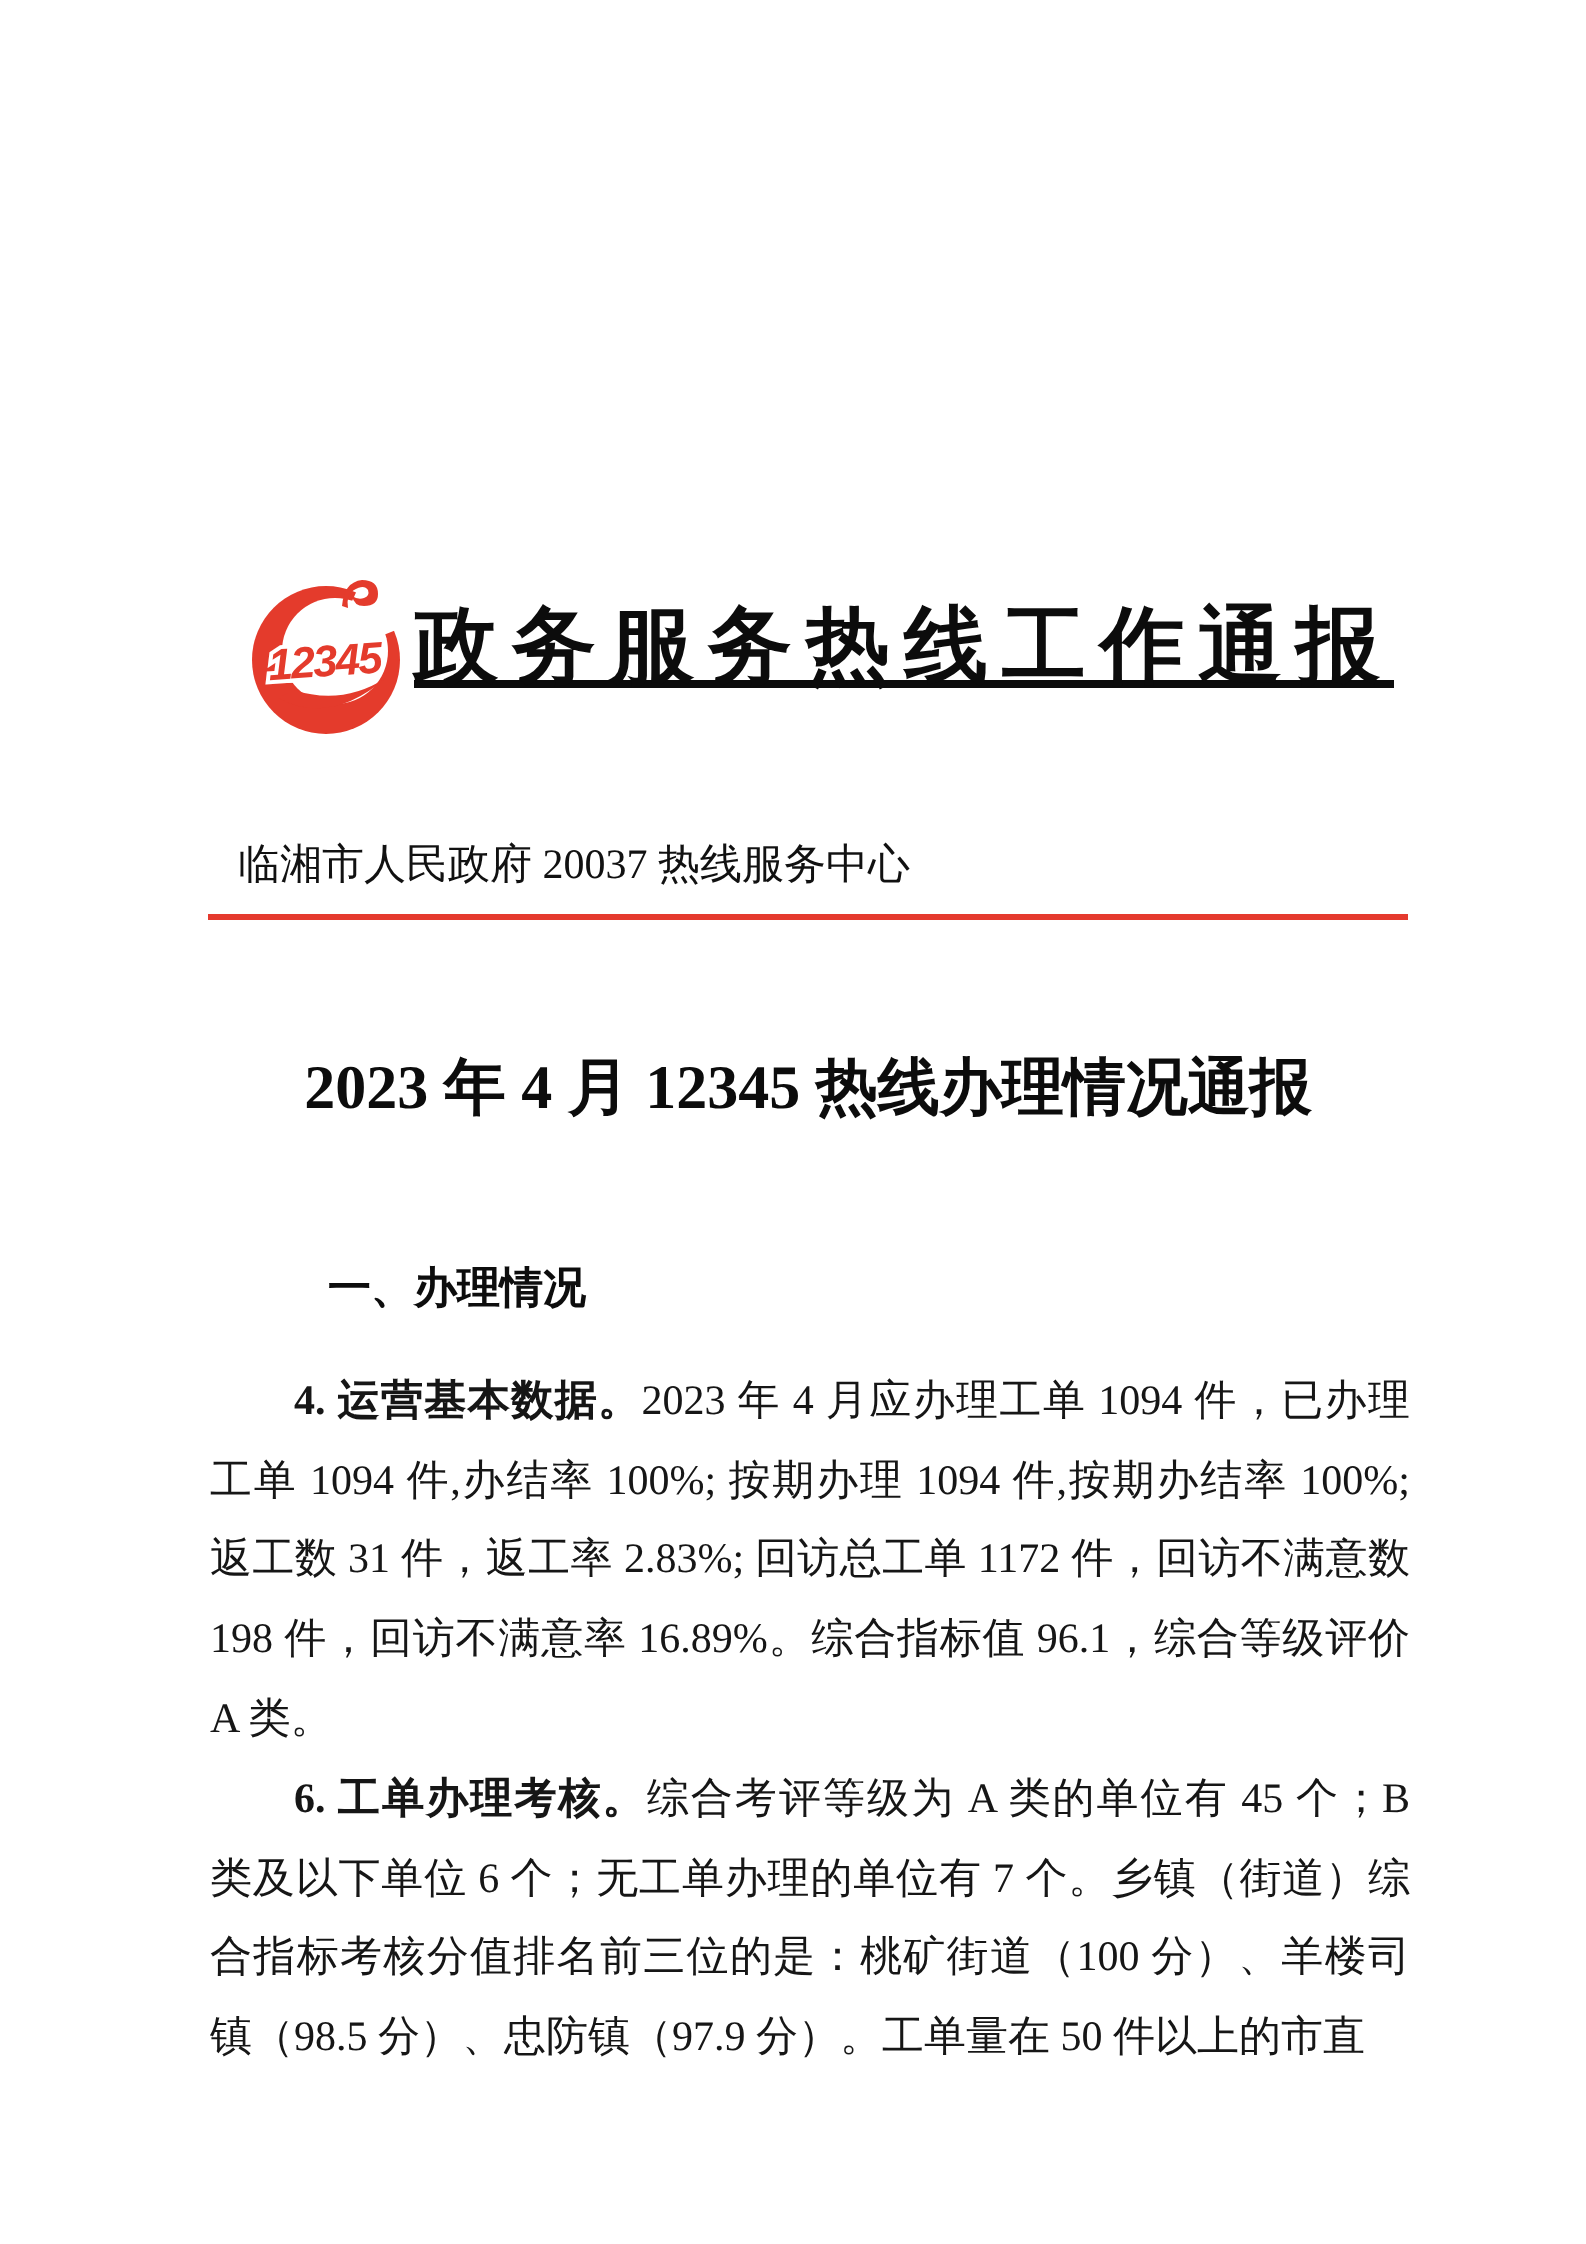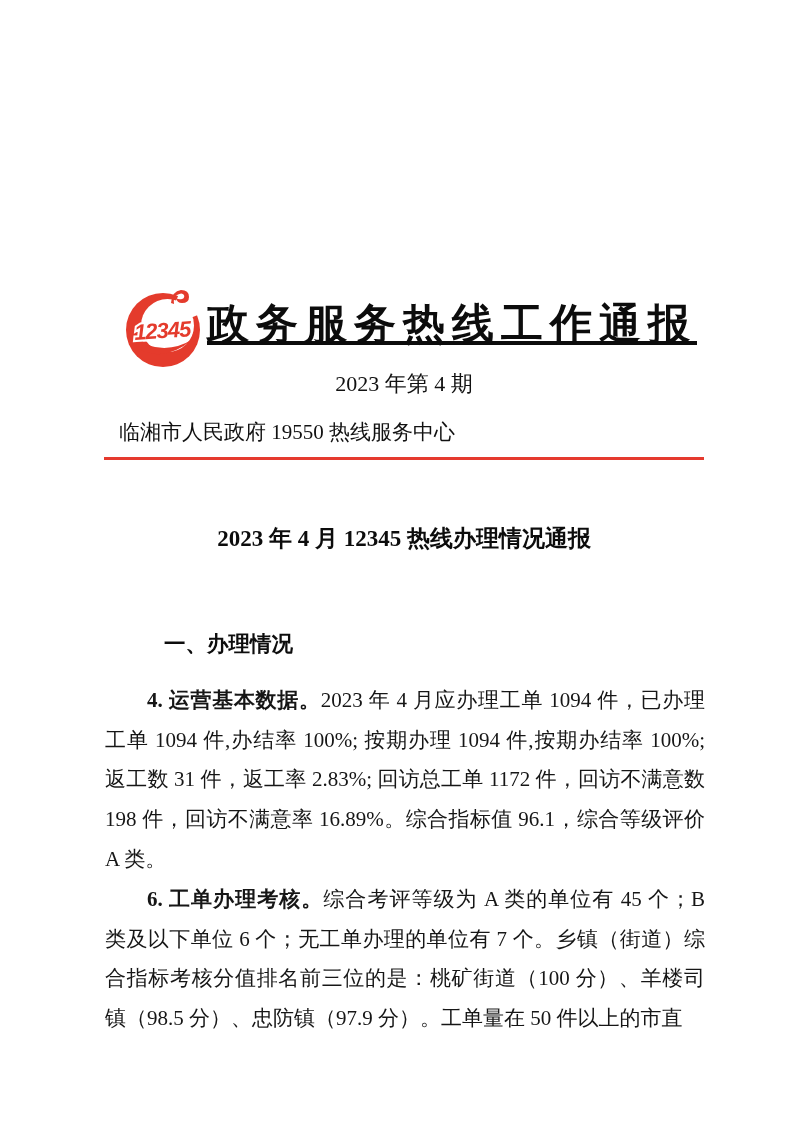--- a/index.html
+++ b/index.html
@@ -26,21 +26,21 @@
     display:flex;justify-content:space-between;align-items:baseline;
     font-size:21px;line-height:1.2;color:#111;
   }
   .org-name{padding-left:14px;}
   .red-rule{
     position:absolute;left:104px;top:457px;width:600px;height:3px;
     background:#e53a2e;
   }
   .doc-title{
     position:absolute;left:85px;top:525px;width:638px;
-    text-align:center;font-size:23px;font-weight:bold;color:#0c0c0c;
+    text-align:center;font-size:31px;font-weight:bold;color:#0c0c0c;
     line-height:1.2;white-space:nowrap;
   }
   .text-col{
     position:absolute;left:105px;top:609px;width:600px;
     font-size:21px;line-height:39.8px;
     text-align:justify;text-align-last:left;
     color:#161616;
   }
   .section-heading{
     font-family:"Liberation Sans","DejaVu Sans",sans-serif;
@@ -64,24 +64,23 @@
 
     <path d="M20 66 Q 46 80 74 56 Q 52 70 28 62 Z" fill="#e43b2c"></path>
 
     <path d="M52 20 Q 53 8 62 7 Q 70 7 70 14 Q 70 20 63 20 Q 58 20 57 15 Q 60 17 63 16 Q 66 15 65 12 Q 63 9 58 12 Q 54 14 55 21 Z" fill="#e43b2c"></path>
 
     <text x="15" y="55" font-family="Liberation Sans, DejaVu Sans, sans-serif" font-size="22" font-style="italic" font-weight="bold" fill="#e43b2c" stroke="#ffffff" stroke-width="4" paint-order="stroke" letter-spacing="-1" transform="rotate(-4 45 47)">12345</text>
   </svg>
 
   <div class="masthead-title">政务服务热线工作通报</div>
 
-  <div class="issue-line">2023 年第 4 期</div>
 
   <div class="org-row">
-    <span class="org-name">临湘市人民政府 19550 热线服务中心</span>
+    <span class="org-name">临湘市人民政府 20037 热线服务中心</span>
   </div>
 
   <div class="red-rule"></div>
 
   <div class="doc-title">2023 年 4 月 12345 热线办理情况通报</div>
 
   <div class="text-col">
     <p class="section-heading">一、办理情况</p>
 
     <p class="para">

